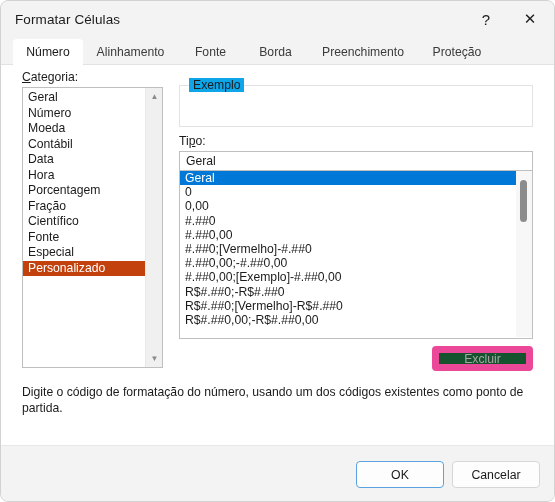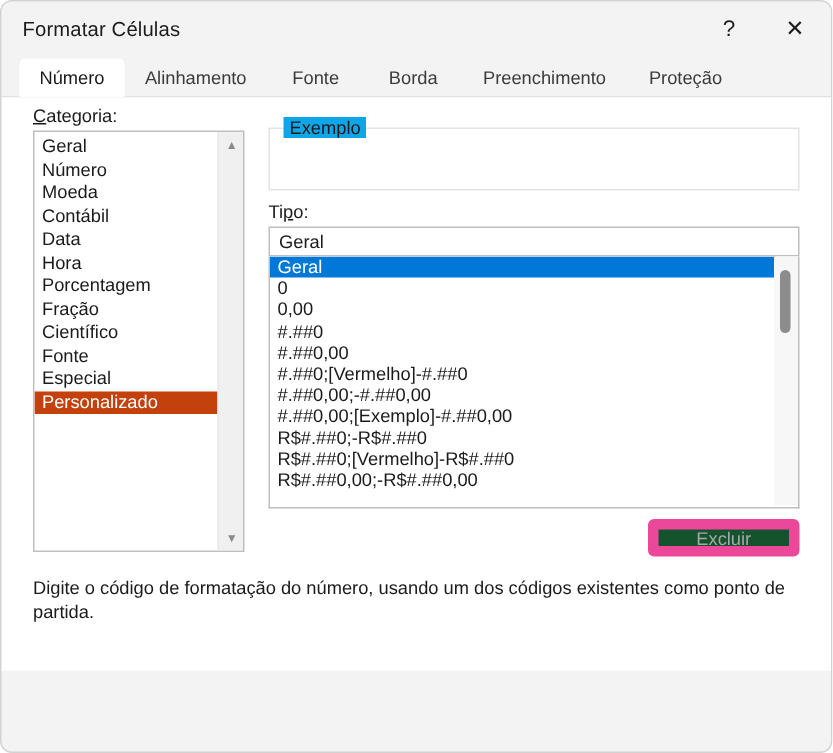--- a/index.html
+++ b/index.html
@@ -296,14 +296,18 @@
       <div id="tipo-scroll">
         <div id="tipo-thumb"></div>
       </div>
     </div>
 
     <div id="excluir-btn">Excluir</div>
 
     <div id="hint">Digite o código de formatação do número, usando um dos códigos existentes como ponto de partida.</div>
   </div>
 
+  <div id="footer">
+    <div class="footer-btn" id="ok-btn">OK</div>
+    <div class="footer-btn" id="cancel-btn">Cancelar</div>
+  </div>
 
 </div>
 
 </body></html>

